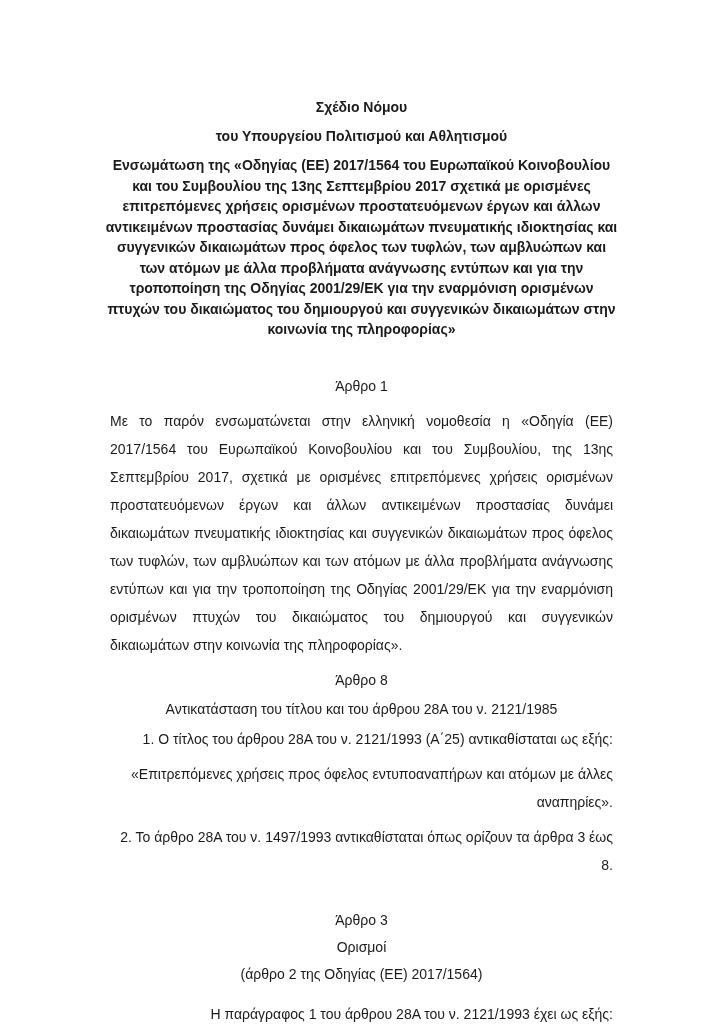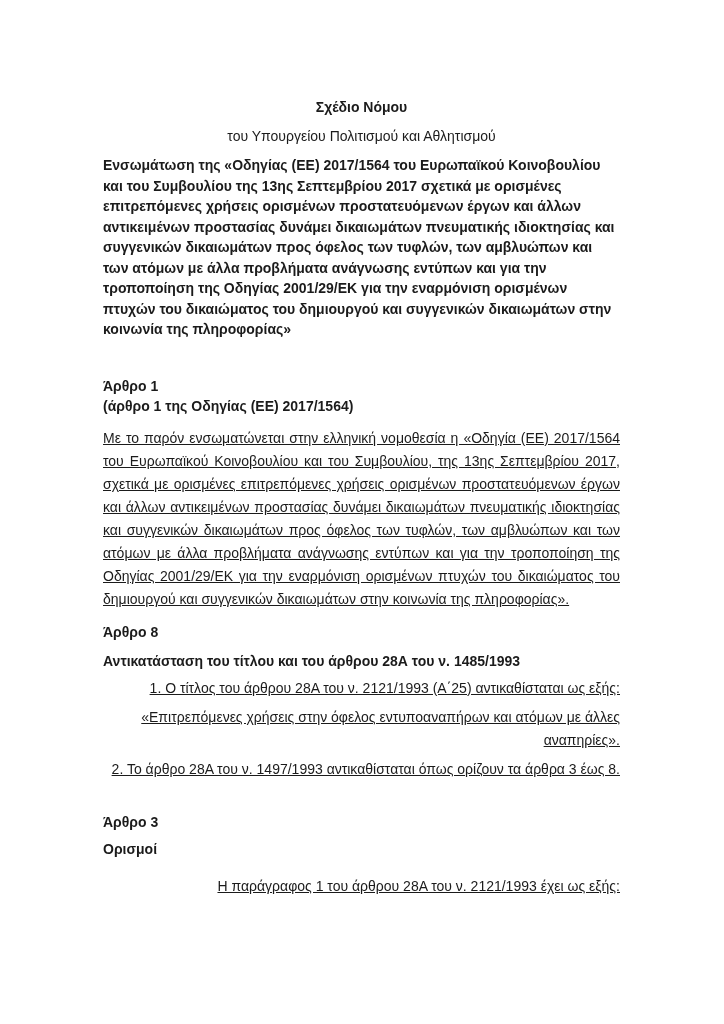--- a/index.html
+++ b/index.html
@@ -22,49 +22,48 @@
     border-radius: 9px;
   }
   .doc-title {
     text-align: center;
     font-weight: 700;
     line-height: 20px;
     margin: 0 0 9px 0;
   }
   .doc-subtitle {
     text-align: center;
-    font-weight: 400;
+    font-weight: 700;
     line-height: 20px;
     margin: 0 0 9px 0;
   }
   .law-title {
-    text-align: left;
+    text-align: center;
     font-weight: 700;
     line-height: 20.5px;
     margin: 0;
   }
   .article-head {
-    text-align: left;
-    font-weight: 700;
+    text-align: center;
+    font-weight: 400;
     line-height: 20px;
     margin-top: 10px;
   }
   .article-head.spaced > div:first-child {
     margin-bottom: 9px;
   }
   .article-head.tall {
     line-height: 27px;
   }
   .art1 { margin-top: 36px; }
   .art2 { margin-top: 11px; }
   .art3 { margin-top: 28px; }
   p {
-    margin: 0;
-    line-height: 23px;
-    text-decoration: underline;
+    margin: 7px;
+    line-height: 28px;
   }
   .body-justify {
     text-align: justify;
     margin-top: 11px;
   }
   .body-justify.continued {
     text-align: justify;
     text-align-last: justify;
     margin-top: 0;
   }
@@ -82,36 +81,36 @@
 
   <div class="doc-title">Σχέδιο Νόμου</div>
 
   <div class="doc-subtitle">του Υπουργείου Πολιτισμού και Αθλητισμού</div>
 
   <div class="law-title">Ενσωμάτωση της «Οδηγίας (ΕΕ) 2017/1564 του Ευρωπαϊκού Κοινοβουλίου και του Συμβουλίου της 13ης Σεπτεμβρίου 2017 σχετικά με ορισμένες επιτρεπόμενες χρήσεις ορισμένων προστατευόμενων έργων και άλλων αντικειμένων προστασίας δυνάμει δικαιωμάτων πνευματικής ιδιοκτησίας και συγγενικών δικαιωμάτων προς όφελος των τυφλών, των αμβλυώπων και των ατόμων με άλλα προβλήματα ανάγνωσης εντύπων και για την τροποποίηση της Οδηγίας 2001/29/ΕΚ για την εναρμόνιση ορισμένων πτυχών του δικαιώματος του δημιουργού και συγγενικών δικαιωμάτων στην κοινωνία της πληροφορίας»</div>
 
   <section class="article art1">
     <div class="article-head">
       <div>Άρθρο 1</div>
-      <div>(άρθρο 1 της Οδηγίας (ΕΕ) 2017/1564)</div>
     </div>
     <p class="body-justify">Με το παρόν ενσωματώνεται στην ελληνική νομοθεσία η «Οδηγία (ΕΕ) 2017/1564 του Ευρωπαϊκού Κοινοβουλίου και του Συμβουλίου, της 13ης Σεπτεμβρίου 2017, σχετικά με ορισμένες επιτρεπόμενες χρήσεις ορισμένων προστατευόμενων έργων και άλλων αντικειμένων προστασίας δυνάμει δικαιωμάτων πνευματικής ιδιοκτησίας και συγγενικών δικαιωμάτων προς όφελος των τυφλών, των αμβλυώπων και των ατόμων με άλλα προβλήματα ανάγνωσης εντύπων και για την τροποποίηση της Οδηγίας 2001/29/ΕΚ για την εναρμόνιση ορισμένων πτυχών του δικαιώματος του δημιουργού και συγγενικών δικαιωμάτων στην κοινωνία της πληροφορίας».</p>
   </section>
 
   <section class="article art2">
     <div class="article-head spaced">
       <div>Άρθρο 8</div>
-      <div>Αντικατάσταση του τίτλου και του άρθρου 28Α του ν. 1485/1993</div>
+      <div>Αντικατάσταση του τίτλου και του άρθρου 28Α του ν. 2121/1985</div>
     </div>
     <p class="body-left">1. Ο τίτλος του άρθρου 28Α του ν. 2121/1993 (Α΄25) αντικαθίσταται ως εξής:</p>
-    <p class="body-left">«Επιτρεπόμενες χρήσεις στην όφελος εντυποαναπήρων και ατόμων με άλλες αναπηρίες».</p>
+    <p class="body-left">«Επιτρεπόμενες χρήσεις προς όφελος εντυποαναπήρων και ατόμων με άλλες αναπηρίες».</p>
     <p class="body-left">2. Το άρθρο 28Α του ν. 1497/1993 αντικαθίσταται όπως ορίζουν τα άρθρα 3 έως 8.</p>
   </section>
 
   <section class="article art3">
     <div class="article-head tall">
       <div>Άρθρο 3</div>
       <div>Ορισμοί</div>
+      <div>(άρθρο 2 της Οδηγίας (ΕΕ) 2017/1564)</div>
     </div>
     <p class="body-left intro">Η παράγραφος 1 του άρθρου 28Α του ν. 2121/1993 έχει ως εξής:</p>
   </section>
 
 </div>
 
 </body></html>

